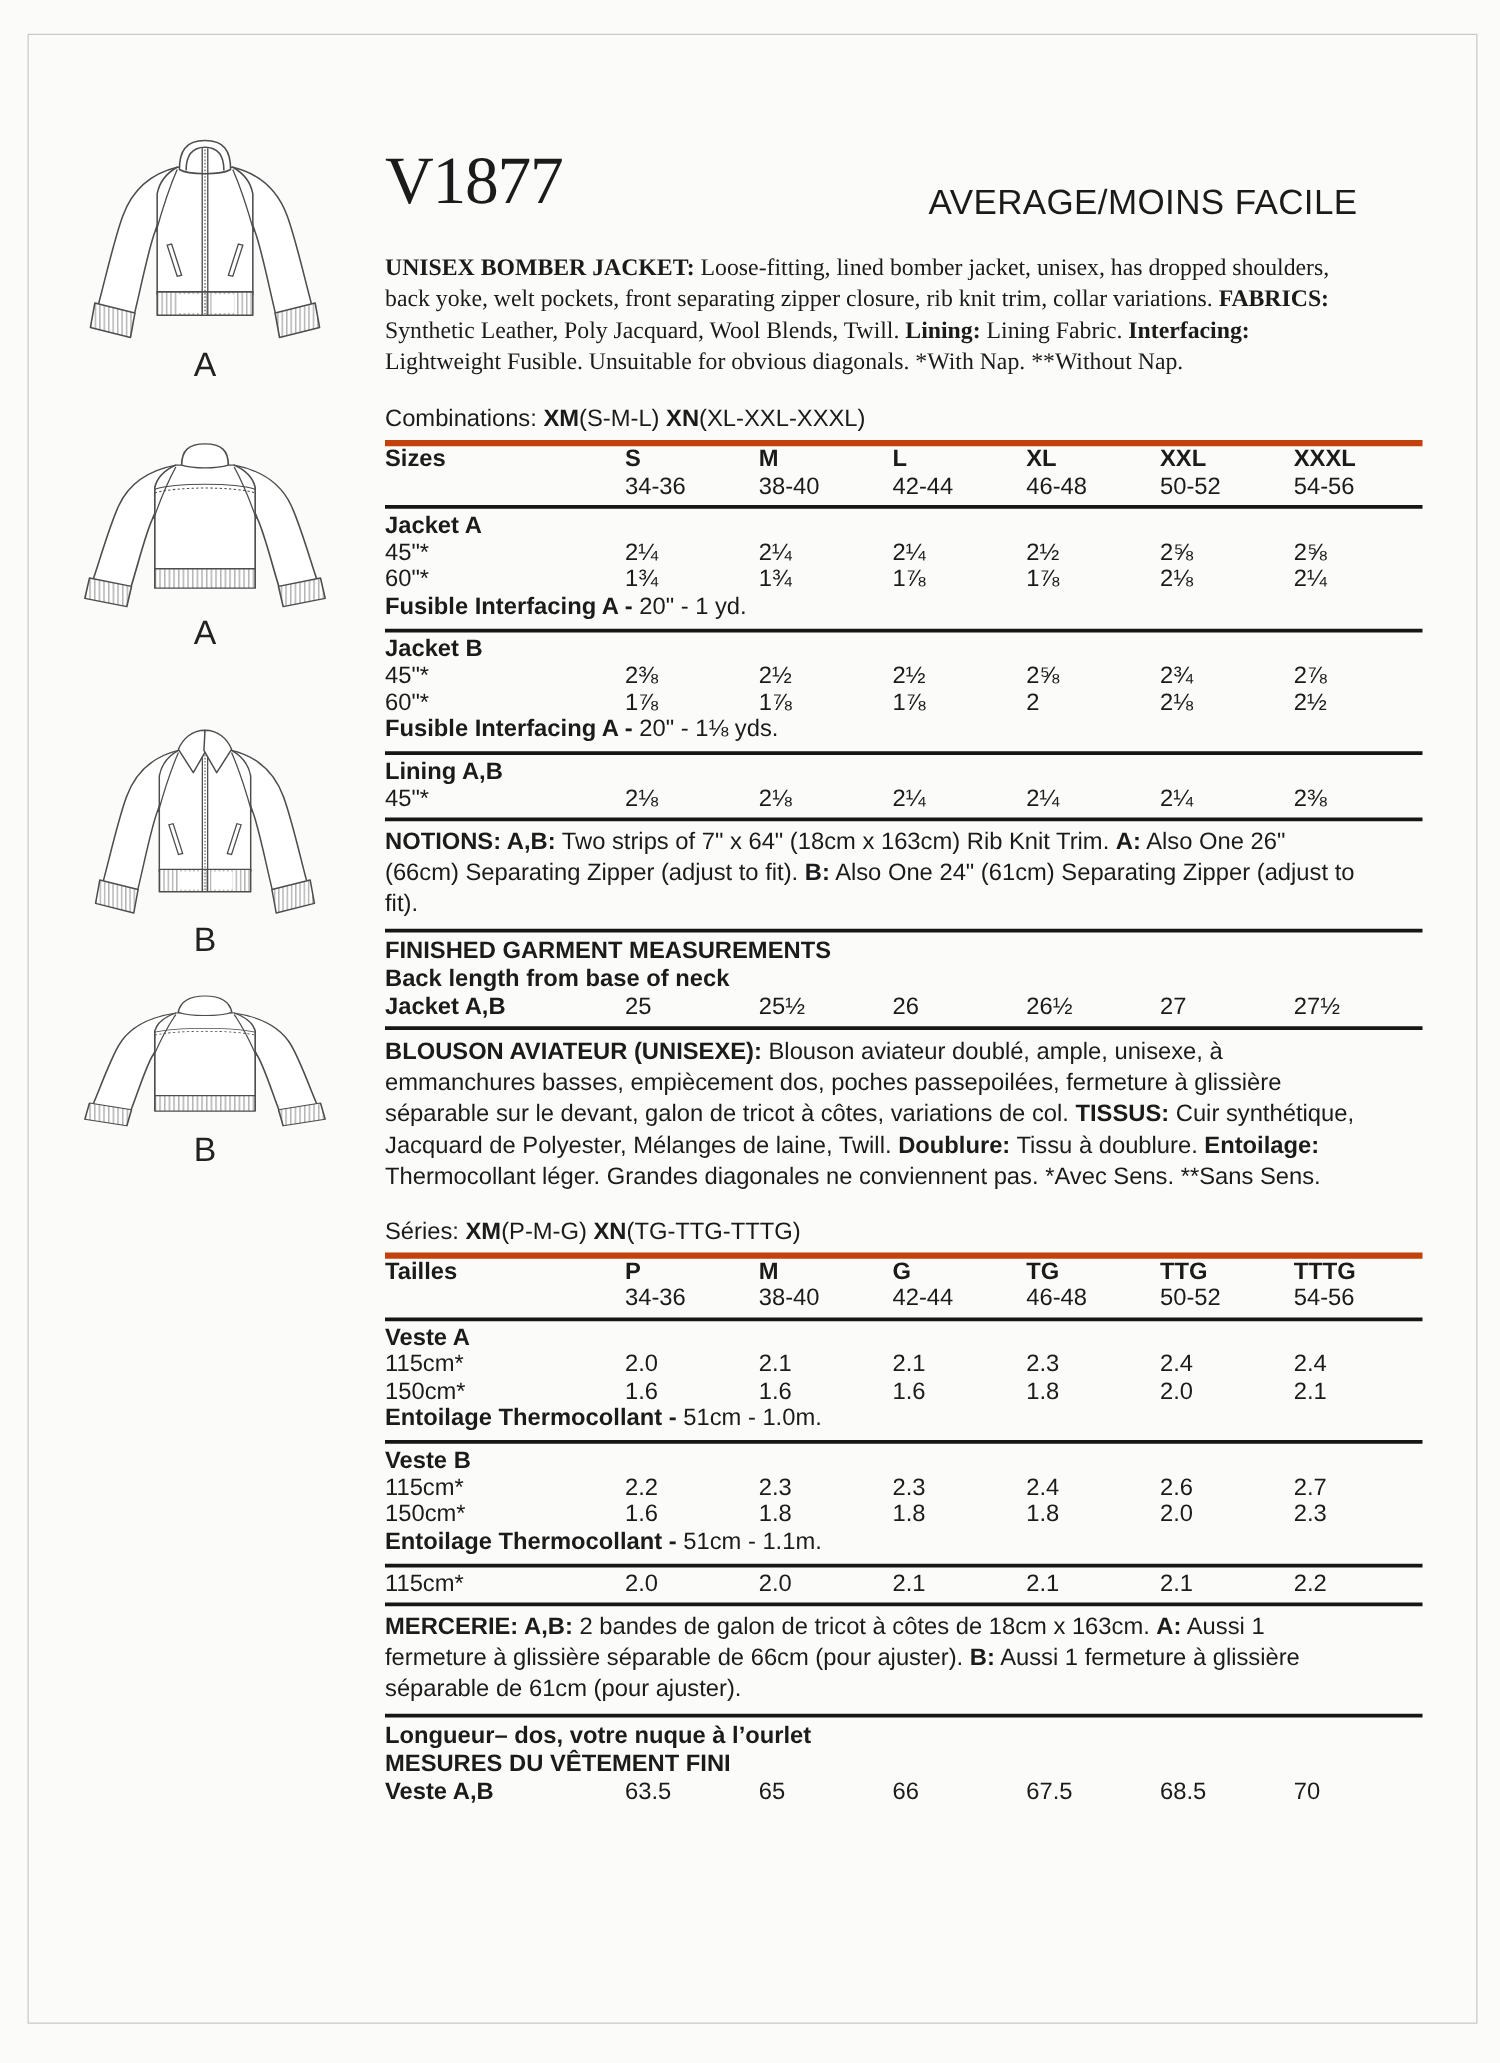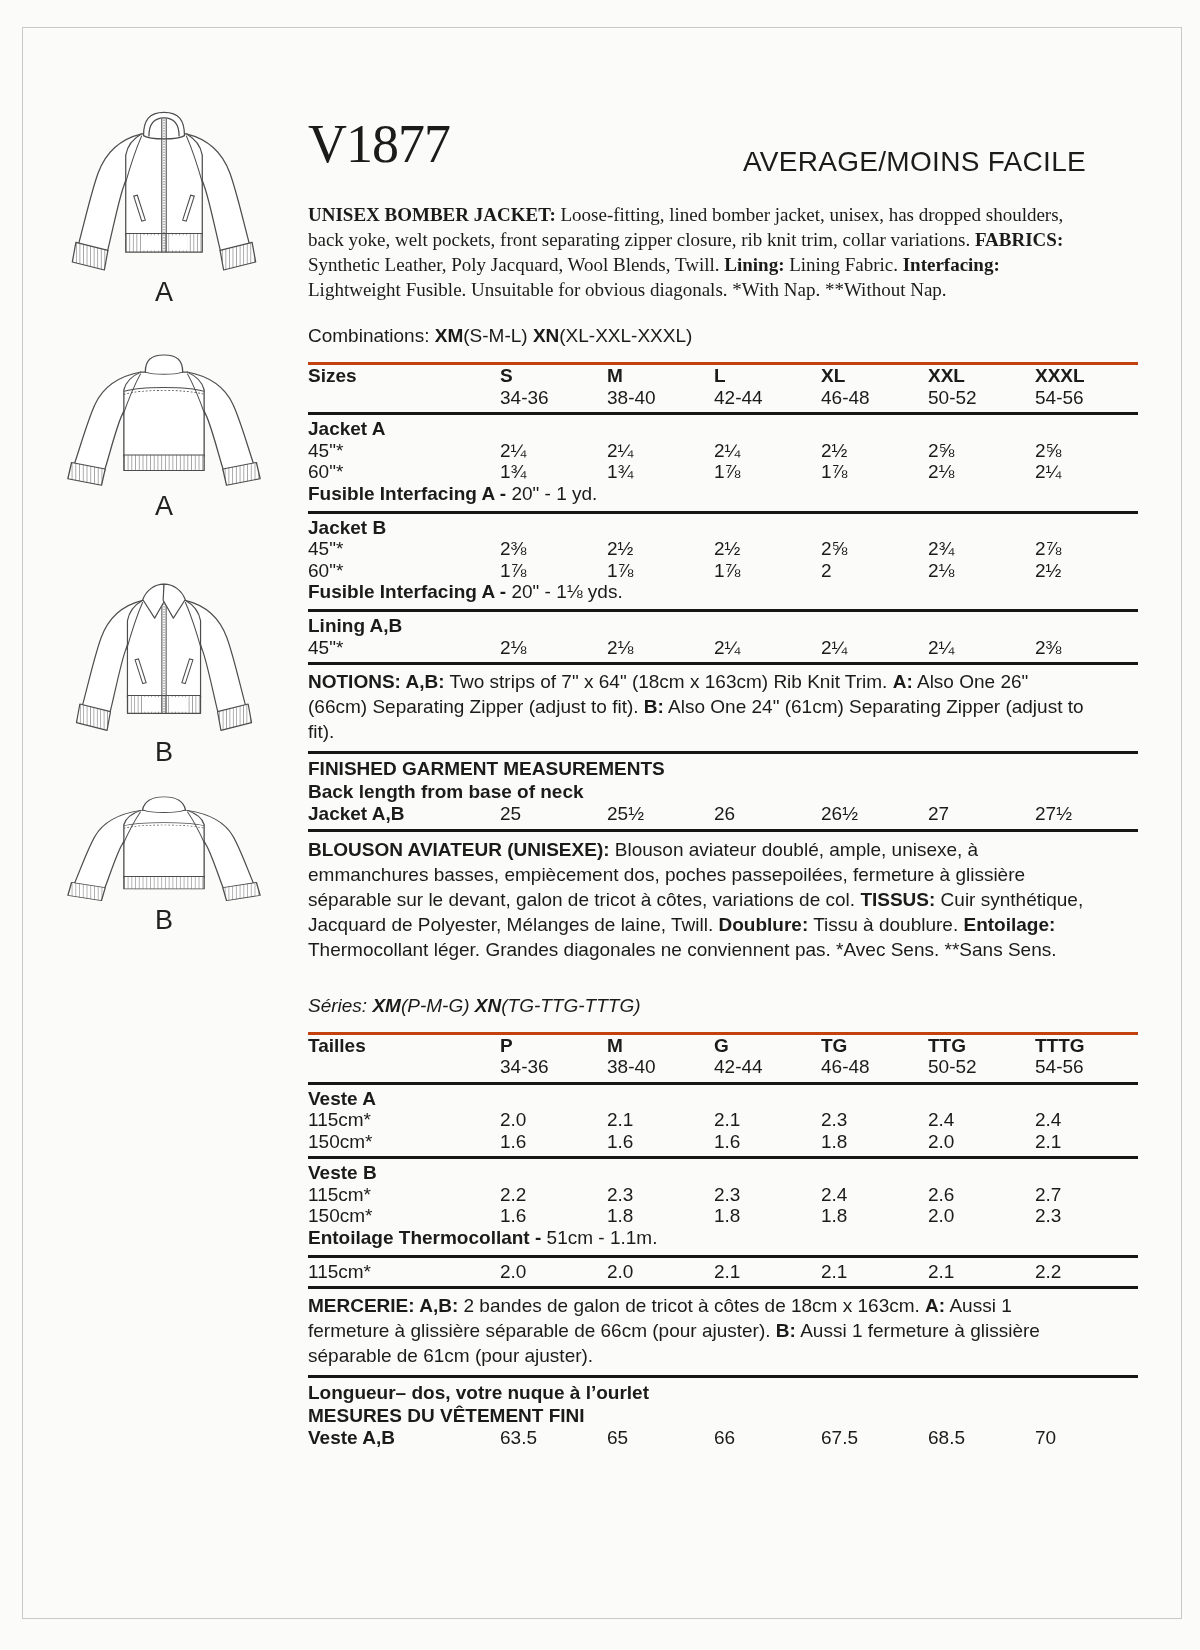--- a/index.html
+++ b/index.html
@@ -26,24 +26,24 @@
     font-size:54px;line-height:80px;letter-spacing:-1px;font-weight:400;
   }
   .difficulty{
     position:absolute;right:52px;bottom:12px;
     font-size:28px;letter-spacing:.3px;
   }
   .para{max-width:778px;line-height:25px;}
   .desc-en{margin-top:12px;font-family:Liberation Serif, serif;}
   .desc-fr{margin-top:5px;}
   .combo-line{
-    margin-top:22px;padding-bottom:14px;border-bottom:3px solid #c2410c;
+    margin-top:22px;padding-bottom:4px;border-bottom:5px solid #c2410c;
     line-height:24px;
   }
-  .series-line{margin-top:32px;font-style:italic;}
+  .series-line{margin-top:20px;}
   .b{font-weight:bold;}
   
   .tbl{width:830px;}
   .tbl-row{
     display:grid;
     grid-template-columns:192px 107px 107px 107px 107px 107px 1fr;
     line-height:21.5px;min-height:21.5px;
   }
   .tbl-row.hdr .cell{font-weight:bold;}
   .cell{white-space:nowrap;}
@@ -329,20 +329,21 @@
       </div>
       <div class="tbl-row">
         <div class="cell lbl">150cm*</div>
         <div class="cell">1.6</div>
         <div class="cell">1.6</div>
         <div class="cell">1.6</div>
         <div class="cell">1.8</div>
         <div class="cell">2.0</div>
         <div class="cell">2.1</div>
       </div>
+      <div class="tbl-note"><span class="b">Entoilage Thermocollant - </span><span>51cm - 1.0m.</span></div>
       <div class="tbl-rule"></div>
       <div class="tbl-row">
         <div class="cell lbl b">Veste B</div>
       </div>
       <div class="tbl-row">
         <div class="cell lbl">115cm*</div>
         <div class="cell">2.2</div>
         <div class="cell">2.3</div>
         <div class="cell">2.3</div>
         <div class="cell">2.4</div>

